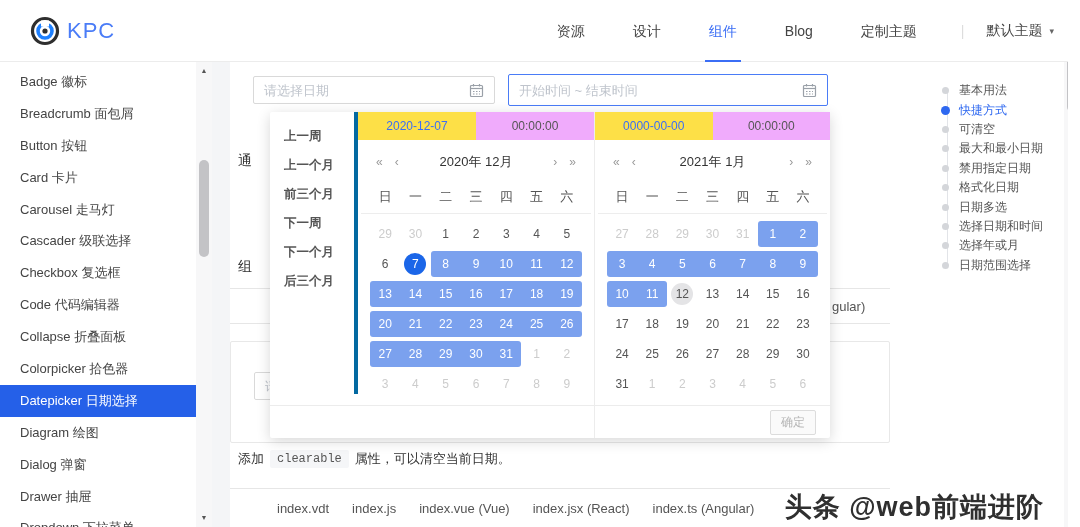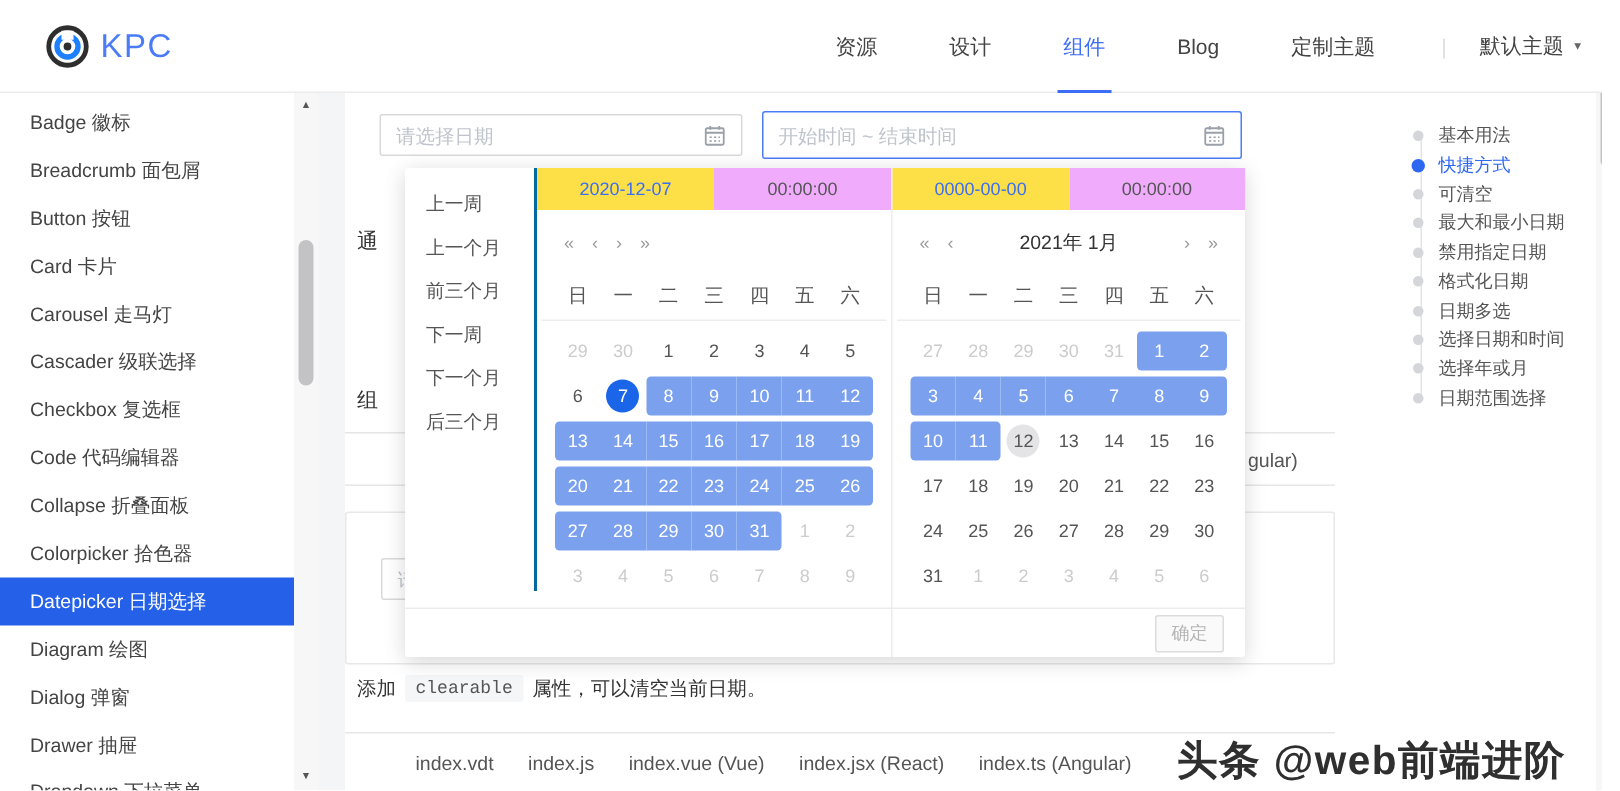--- a/index.html
+++ b/index.html
@@ -48,21 +48,21 @@
 
   .desc-line { position:absolute; left:8px; top:388px; font-size:13px; color:#333; display:flex; align-items:center; }
   .code-chip { font-family:"Liberation Mono","DejaVu Sans Mono",monospace; font-size:12px; background:#f5f6f8; color:#555; padding:2px 7px; border-radius:2px; margin:0 6px; }
 
   .code-tabs { position:absolute; left:0; top:426px; width:660px; height:39px; border-top:1px solid #e6e6e6; display:flex; align-items:center; padding-left:47px; gap:23px; }
   .code-tab { font-size:13px; color:#555; cursor:pointer; white-space:nowrap; }
 
   
   .popup { position:absolute; left:40px; top:50px; width:560px; height:326px; background:#fff; border-radius:2px;
            box-shadow:0 3px 14px rgba(0,0,0,.16); z-index:10; display:flex; }
-  .shortcuts { width:88px; border-right:2px solid #0369a1; padding-top:10px; height:282px; }
+  .shortcuts { width:88px; border-right:4px solid #0369a1; padding-top:10px; height:282px;font-weight:bold; }
   .shortcut { height:29px; line-height:29px; padding-left:14px; font-size:12.5px; color:#555; cursor:pointer; white-space:nowrap; }
   .panels { display:flex; flex:1; }
   .cal-panel { width:236px; display:flex; flex-direction:column; }
   .cal-panel + .cal-panel { border-left:1px solid #ececec; }
   .panel-tabs { display:flex; height:28px; flex:none; }
   .panel-tab { flex:1; text-align:center; line-height:28px; font-size:12px; cursor:pointer; }
   .panel-tab.date { color:#3b6ef5; background:#fde047; }
   .panel-tab.time { color:#555; background:#f0abfc; }
   .month-nav { height:44px; display:flex; align-items:center; padding:0 12px; flex:none; }
   .mn-arrow { color:#999; font-size:12px; cursor:pointer; padding:0 6px; }
@@ -220,20 +220,21 @@
         </div>
       <div class="panels" id="panels">
           <div class="cal-panel">
             <div class="panel-tabs">
               <div class="panel-tab date">2020-12-07</div>
               <div class="panel-tab time">00:00:00</div>
             </div>
             <div class="month-nav">
               <span class="mn-arrow">«</span>
               <span class="mn-arrow">‹</span>
+              <span class="mn-title">2020年 12月</span>
               <span class="mn-arrow">›</span>
               <span class="mn-arrow">»</span>
             </div>
             <div class="week-row">
               <div class="week-cell">日</div>
               <div class="week-cell">一</div>
               <div class="week-cell">二</div>
               <div class="week-cell">三</div>
               <div class="week-cell">四</div>
               <div class="week-cell">五</div>

